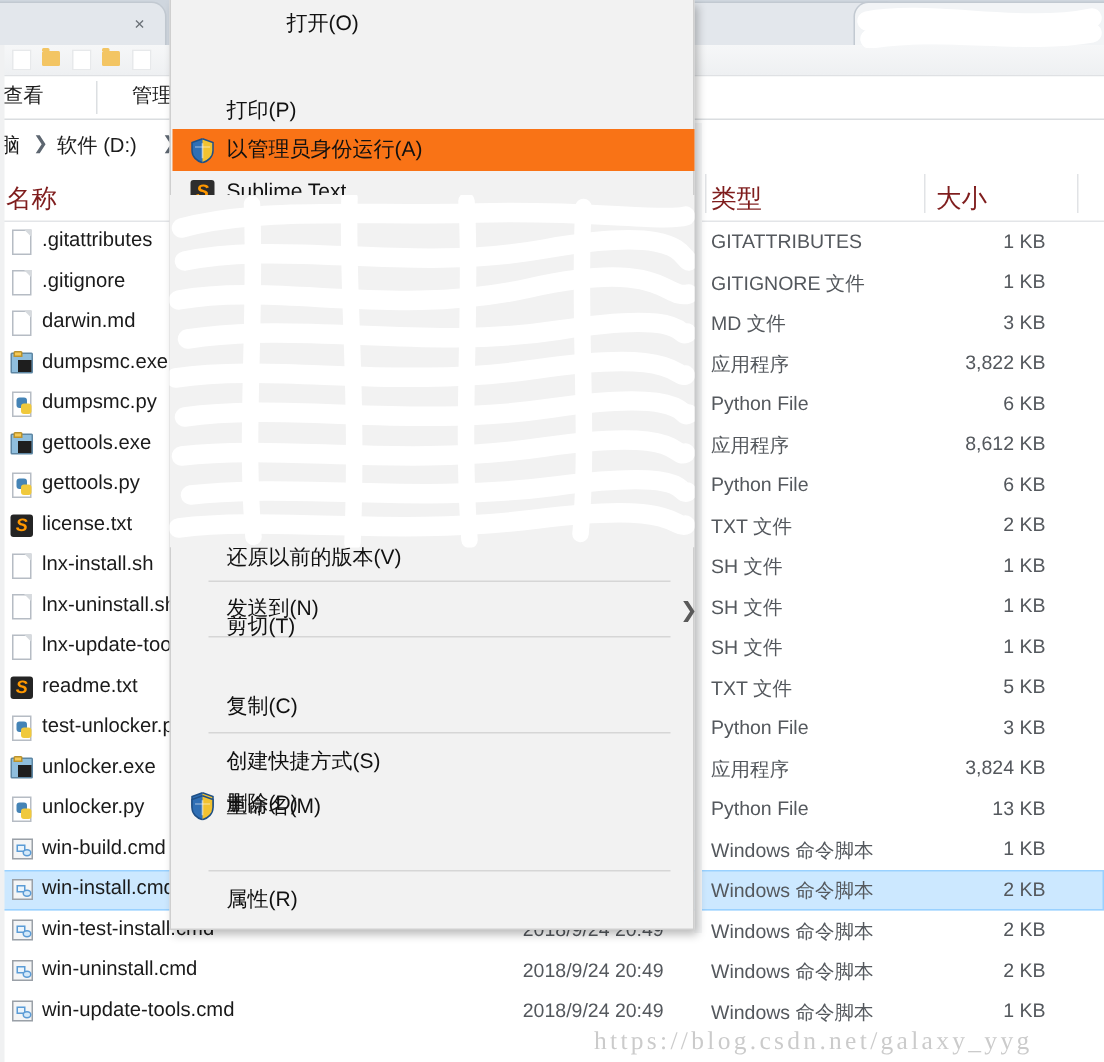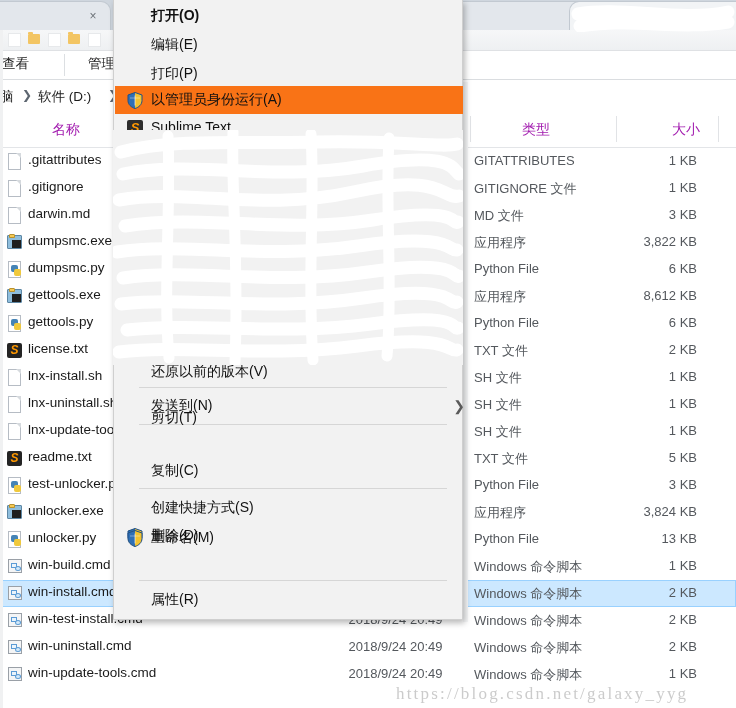--- a/index.html
+++ b/index.html
@@ -97,23 +97,22 @@
   .crumb-sep {
     position: absolute; top: 8px; font-size: 12px; color: #5d6670;
   }
 
   
   .listhead {
     position: absolute; left: 0; top: 83px; width: 736px; height: 34px;
     background: #ffffff; border-bottom: 1px solid #e3e5e8;
   }
   .col-head {
-    position: absolute; top: 8px; font-size: 14px; color: #a21caf;
+    position: absolute; top: 8px; font-size: 17px; color: #7f1d1d;
     white-space: nowrap;
-    padding-left: 48px;
   }
   .col-sep {
     position: absolute; top: 3px; width: 1px; height: 26px; background: #e1e3e6;
   }
 
   .rows {
     position: absolute; left: 0; top: 118px; width: 736px; height: 560px;
   }
   .row {
     position: absolute; left: 0; width: 736px; height: 27px;
@@ -209,21 +208,21 @@
     box-sizing: border-box;
   }
   .mi {
     position: absolute; left: 1px; width: 348px; height: 28px;
   }
   .mi.hover { background: #f97316; }
   .mi-label {
     position: absolute; left: 36px; top: 5px;
     font-size: 14px; color: #111111; white-space: nowrap;
   }
-  .mi-label.bold { font-weight: bold; }
+  .mi-label.bold { font-weight: normal; margin-left: 40px; }
   .mi-sep {
     position: absolute; left: 25px; width: 308px; height: 1px; background: #d6d6d6;
   }
   .mi-arrow {
     position: absolute; right: 18px; top: 6px;
     font-size: 14px; color: #5a5a5a;
   }
   
   .shield {
     position: absolute; left: 12px; top: 6px; width: 16px; height: 17px;
@@ -504,23 +503,20 @@
       </div>
 
   </div>
 
   <div class="left-edge"></div>
   <div class="scroll-gutter"></div>
 
   <div class="ctxmenu" id="ctx-host">
       <div class="mi" style="top: 2px;">
         <div class="mi-label bold">打开(O)</div>
-      </div>
-      <div class="mi" style="top: 31px;">
-        <div class="mi-label">编辑(E)</div>
       </div>
       <div class="mi" style="top: 60px;">
         <div class="mi-label">打印(P)</div>
       </div>
       <div class="mi hover" style="top: 86px;">
         <div class="shield">
           <svg width="16" height="17" viewBox="0 0 16 17">
             <path d="M8 0.5 L15 3 V8.5 C15 12.5 11.8 15.4 8 16.5 C4.2 15.4 1 12.5 1 8.5 V3 Z" fill="#f2c230"></path>
             <path d="M8 0.5 L1 3 V8.5 C1 12.5 4.2 15.4 8 16.5 Z" fill="#2f6fb5"></path>
             <path d="M8 0.5 L15 3 V8.5 C15 12.5 11.8 15.4 8 16.5" fill="none" stroke="#1e4f86" stroke-width="1"></path>

